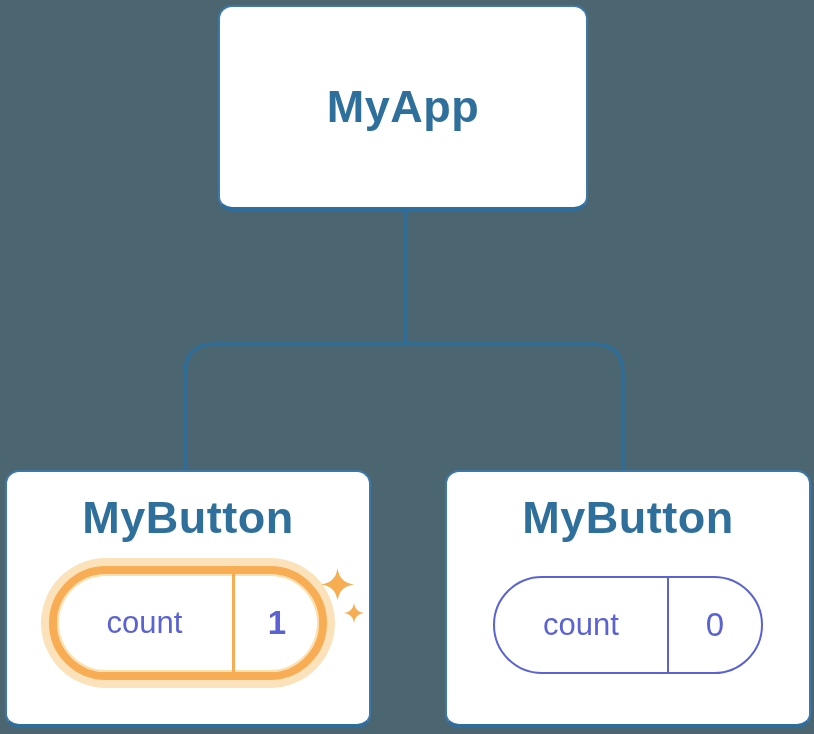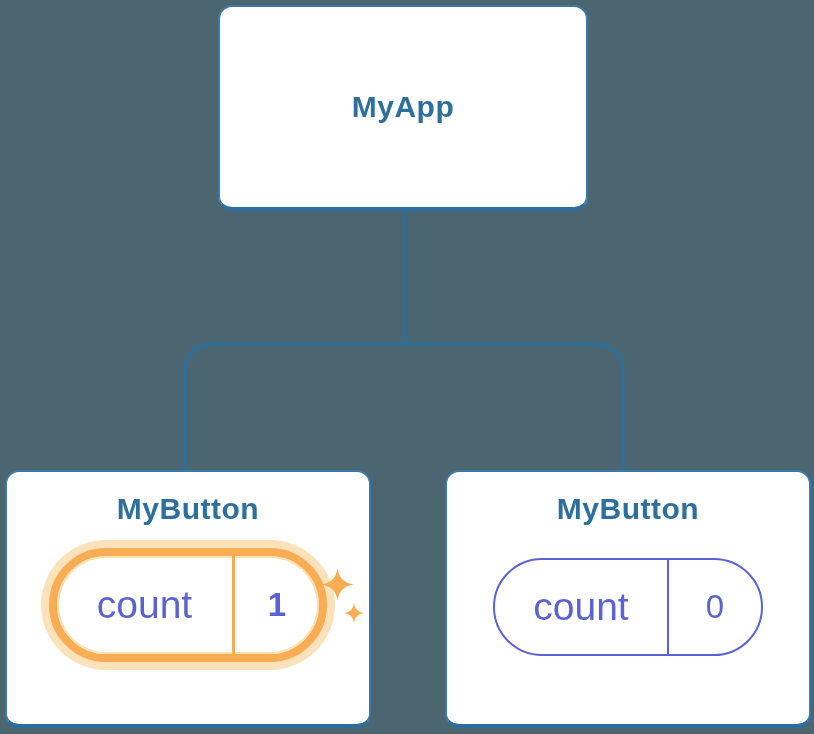--- a/index.html
+++ b/index.html
@@ -15,41 +15,41 @@
   .connector{position:absolute; left:0; top:0; width:814px; height:734px; z-index:0;}
   .connector path{stroke:var(--connector); stroke-width:3.5; fill:none;}
   .node{
     position:absolute; background:var(--node-fill);
     border:2px solid var(--node-border);
     border-bottom:4px solid var(--node-border-bottom);
     border-radius:14px; z-index:1;
     display:flex; flex-direction:column; align-items:center;
   }
   .node-title{
-    color:var(--node-title); font-size:30px; font-weight:600; letter-spacing:0.5px;text-align:center;
+    color:var(--node-title); font-size:45px; font-weight:600; letter-spacing:0.5px;text-align:center;
   }
   .node-app{left:218px; top:5px; width:370px; height:206px; justify-content:center;}
   .node-button{width:366px; height:258px; padding-top:20px;}
   .node-button-left{left:5px; top:470px;}
   .node-button-right{left:445px; top:470px;}
   .pill{
     display:flex; align-items:stretch; overflow:hidden; background:#fff;
   }
   .pill-plain{
     margin-top:32px; width:270px; height:98px;
     border:2px solid var(--state-indigo); border-radius:60px;
   }
   .pill-highlight{
     margin-top:22px; width:278px; height:114px;
     border:8px solid var(--highlight-orange); border-radius:60px;
     box-shadow:0 0 0 8px var(--highlight-glow), inset 0 0 0 2px var(--highlight-inner);
   }
   .pill-key{
     flex:1; display:flex; align-items:center; justify-content:center;
-    color:var(--state-indigo); font-size:39px;
+    color:var(--state-indigo); font-size:31px;
   }
   .pill-divider{width:2px; background:var(--state-indigo);}
   .pill-highlight .pill-divider{width:3px; background:var(--highlight-orange);}
   .pill-value{
     display:flex; align-items:center; justify-content:center;
     color:var(--state-indigo); font-size:33px;
   }
   .pill-plain .pill-value{width:92px;}
   .pill-highlight .pill-value{width:84px; font-weight:700;}
   .sparkle{position:absolute;}

